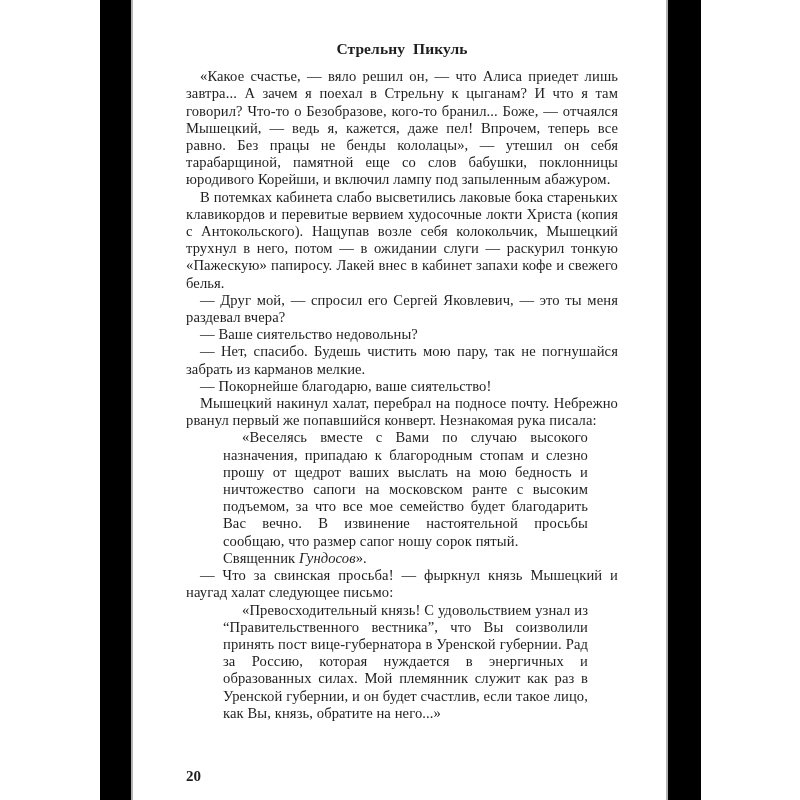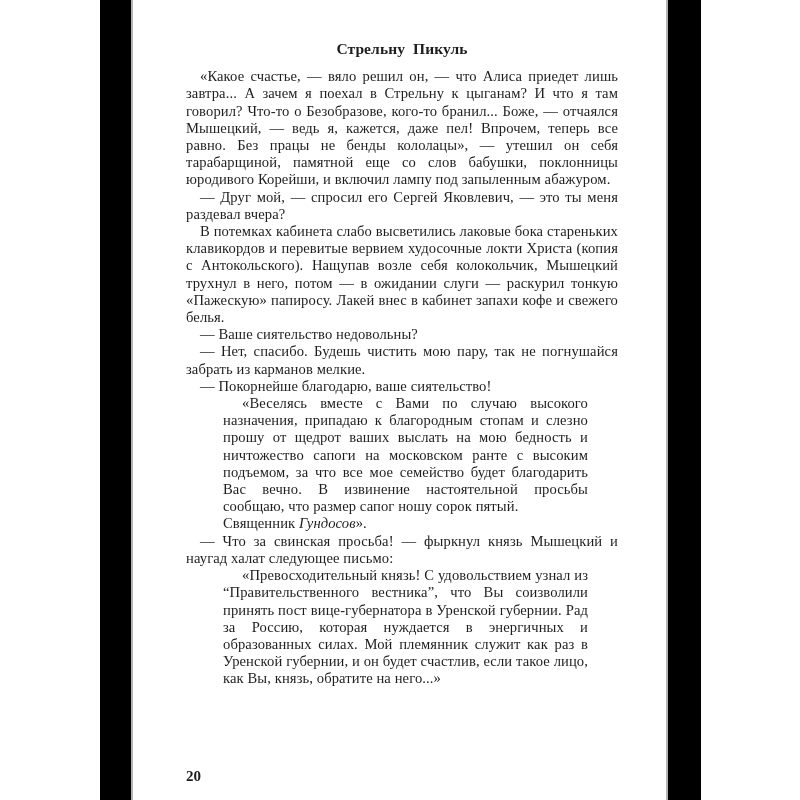--- a/index.html
+++ b/index.html
@@ -68,25 +68,26 @@
 
 <div class="page">
 
   <div class="spine spine-left"></div>
   <div class="spine spine-right"></div>
 
   <div class="text-col">
     <div class="running-title">Стрельну Пикуль</div>
 
     <p>«Какое счастье, — вяло решил он, — что Алиса приедет лишь завтра... А зачем я поехал в Стрельну к цыганам? И что я там говорил? Что-то о Безобразове, кого-то бранил... Боже, — отчаялся Мышецкий, — ведь я, кажется, даже пел! Впрочем, теперь все равно. Без працы не бенды кололацы», — утешил он себя тарабарщиной, памятной еще со слов бабушки, поклонницы юродивого Корейши, и включил лампу под запыленным абажуром.</p>
+    <p>В потемках кабинета слабо высветились лаковые бока стареньких клавикордов и перевитые вервием худосочные локти Христа (копия с Антокольского). Нащупав возле себя колокольчик, Мышецкий трухнул в него, потом — в ожидании слуги — раскурил тонкую «Пажескую» папиросу. Лакей внес в кабинет запахи кофе и свежего белья.</p>
     <p>— Друг мой, — спросил его Сергей Яковлевич, — это ты меня раздевал вчера?</p>
-    <p>В потемках кабинета слабо высветились лаковые бока стареньких клавикордов и перевитые вервием худосочные локти Христа (копия с Антокольского). Нащупав возле себя колокольчик, Мышецкий трухнул в него, потом — в ожидании слуги — раскурил тонкую «Пажескую» папиросу. Лакей внес в кабинет запахи кофе и свежего белья.</p>
     <p>— Ваше сиятельство недовольны?</p>
     <p>— Нет, спасибо. Будешь чистить мою пару, так не погнушайся забрать из карманов мелкие.</p>
     <p>— Покорнейше благодарю, ваше сиятельство!</p>
+    <p>Мышецкий накинул халат, перебрал на подносе почту. Небрежно рванул первый же попавшийся конверт. Незнакомая рука писала:</p>
 
     <p class="letter">«Веселясь вместе с Вами по случаю высокого назначения, припадаю к благородным стопам и слезно прошу от щедрот ваших выслать на мою бедность и ничтожество сапоги на московском ранте с высоким подъемом, за что все мое семейство будет благодарить Вас вечно. В извинение настоятельной просьбы сообщаю, что размер сапог ношу сорок пятый.</p>
     <p class="letter-sig"><span>Священник </span><span class="it">Гундосов</span><span>».</span></p>
 
     <p>— Что за свинская просьба! — фыркнул князь Мышецкий и наугад халат следующее письмо:</p>
 
     <p class="letter">«Превосходительный князь! С удовольствием узнал из “Правительственного вестника”, что Вы соизволили принять пост вице-губернатора в Уренской губернии. Рад за Россию, которая нуждается в энергичных и образованных силах. Мой племянник служит как раз в Уренской губернии, и он будет счастлив, если такое лицо, как Вы, князь, обратите на него...»</p>
   </div>
 
   <div class="page-number">20</div>

